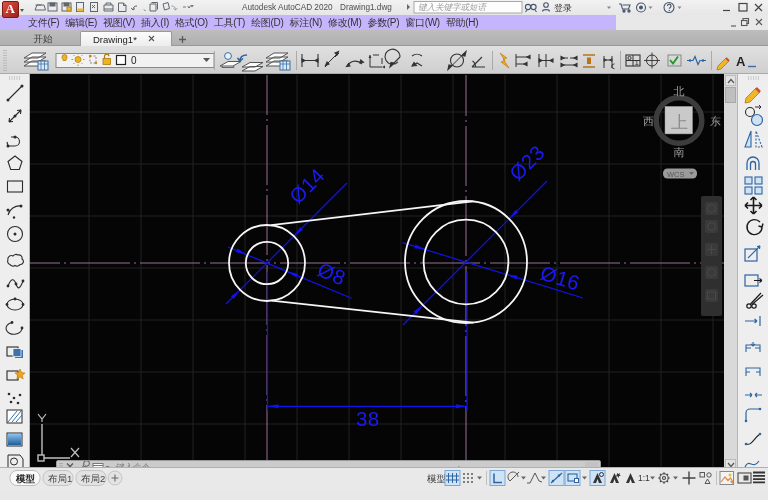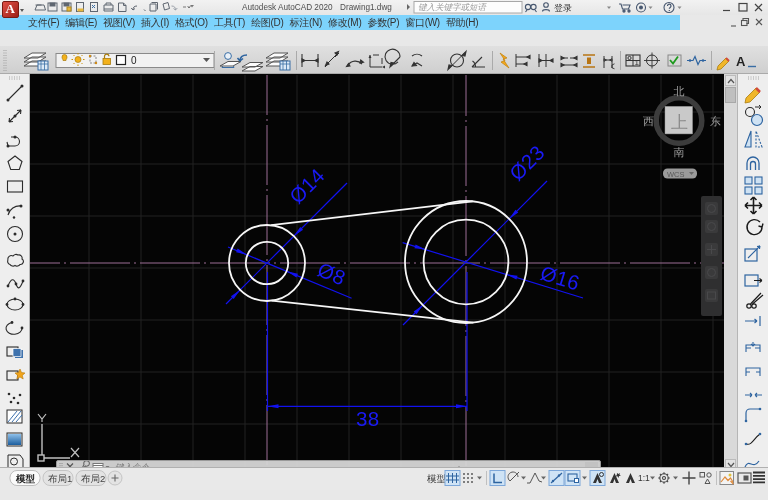--- a/index.html
+++ b/index.html
@@ -1,20 +1,20 @@
 <!DOCTYPE html>
 <html><head><meta charset="utf-8">
 <style>
 *{margin:0;padding:0;box-sizing:border-box}
 html,body{width:768px;height:500px;overflow:hidden;font-family:"Liberation Sans",sans-serif}
 #app{position:relative;width:768px;height:500px;background:#e8e8e8;overflow:hidden}
 .abs{position:absolute}
 
 #titlebar{left:0;top:0;width:768px;height:15px;background:linear-gradient(#f2f2f2,#e6e6e6)}
-#menubar{left:0;top:15px;width:680px;height:15px;background:#7dd3fc;color:#333;font-size:10px}
+#menubar{left:0;top:15px;width:616px;height:15px;background:#c4b5fd;color:#333;font-size:10px}
 .menuitem{display:inline-block;padding:1px 3px 0 3px;letter-spacing:-0.3px}
 #tabrow{left:0;top:30px;width:768px;height:16px;background:linear-gradient(#bdbdbd,#b0b0b0);border-bottom:1px solid #999}
 #toolrow{left:0;top:46px;width:768px;height:28px;background:linear-gradient(#e0e0e0,#cfcfcf);border-bottom:1px solid #aaa}
 
 #lbar{left:0;top:74px;width:30px;height:406px;background:#eeeeee;border-right:1px solid #b5b5b5}
 #rbar{left:737px;top:74px;width:31px;height:406px;background:#eeeeee;border-left:1px solid #b5b5b5}
 #vsb{left:724px;top:74px;width:13px;height:394px;background:#d9d9d9}
 #hsb{left:30px;top:468px;width:694px;height:9px;background:#d4d4d4}
 
 #canvas{left:30px;top:74px;width:694px;height:394px;background:#050505}
@@ -86,20 +86,30 @@
   <div id="menubar" class="abs">
     <div style="padding-left:25px;white-space:nowrap"><span class="menuitem">文件(F)</span><span class="menuitem">编辑(E)</span><span class="menuitem">视图(V)</span><span class="menuitem">插入(I)</span><span class="menuitem">格式(O)</span><span class="menuitem">工具(T)</span><span class="menuitem">绘图(D)</span><span class="menuitem">标注(N)</span><span class="menuitem">修改(M)</span><span class="menuitem">参数(P)</span><span class="menuitem">窗口(W)</span><span class="menuitem">帮助(H)</span></div>
     <svg class="abs" style="left:730px;top:2px" width="36" height="12" viewBox="0 0 36 12">
       <g stroke="#555" stroke-width="1.1" fill="none">
         <path d="M1 9 h5"></path>
         <rect x="11.5" y="3.5" width="5.5" height="5"></rect>
           <path d="M13 3.5 v-2 h5.5 v5 h-2"></path>
         <path d="M26 2 l6 6 m0 -6 l-6 6"></path>
       </g>
     </svg>
+  </div>
+  <div id="tabrow" class="abs">
+    <div class="abs" style="left:14px;top:2px;width:58px;height:14px;font-size:9.5px;color:#3a3a3a;text-align:center;line-height:14px">开始</div>
+    <div class="abs" style="left:80px;top:1px;width:92px;height:15px;background:linear-gradient(#fcfcfc,#ededed);border:1px solid #9a9a9a;border-bottom:none;border-radius:2px 2px 0 0;font-size:9.5px;color:#222;line-height:15px;padding-left:12px">Drawing1*</div>
+    <svg class="abs" style="left:148px;top:5px" width="8" height="8">
+        <path d="M1 1 l5 5 m0 -5 l-5 5" stroke="#555" stroke-width="1.1"></path>
+      </svg>
+    <svg class="abs" style="left:178px;top:5px" width="9" height="9">
+        <path d="M4.5 1 v7 M1 4.5 h7" stroke="#5a5a5a" stroke-width="1.3"></path>
+      </svg>
   </div>
   <div id="toolrow" class="abs">
     <svg class="abs" style="left:0;top:0" width="768" height="29" viewBox="0 0 768 29">
       <g stroke="#9f9f9f" stroke-width="1">
           <path d="M4 4 v21 M6 4 v21" stroke-dasharray="1 1.5"></path>
         </g>
       <g>
         <path d="M24 12 l8 -5 14 0 -8 5 z M24 16 l8 -5 14 0 -8 5 z M24 20 l8 -5 14 0 -8 5 z" fill="#fcfcfc" stroke="#555" stroke-width="1"></path>
         <rect x="38" y="15" width="10" height="9" fill="#dce9f6" stroke="#3a6ea5"></rect>
           <path d="M38 18 h10 M41 15 v9 M44.5 15 v9" stroke="#3a6ea5" stroke-width="0.8"></path>

